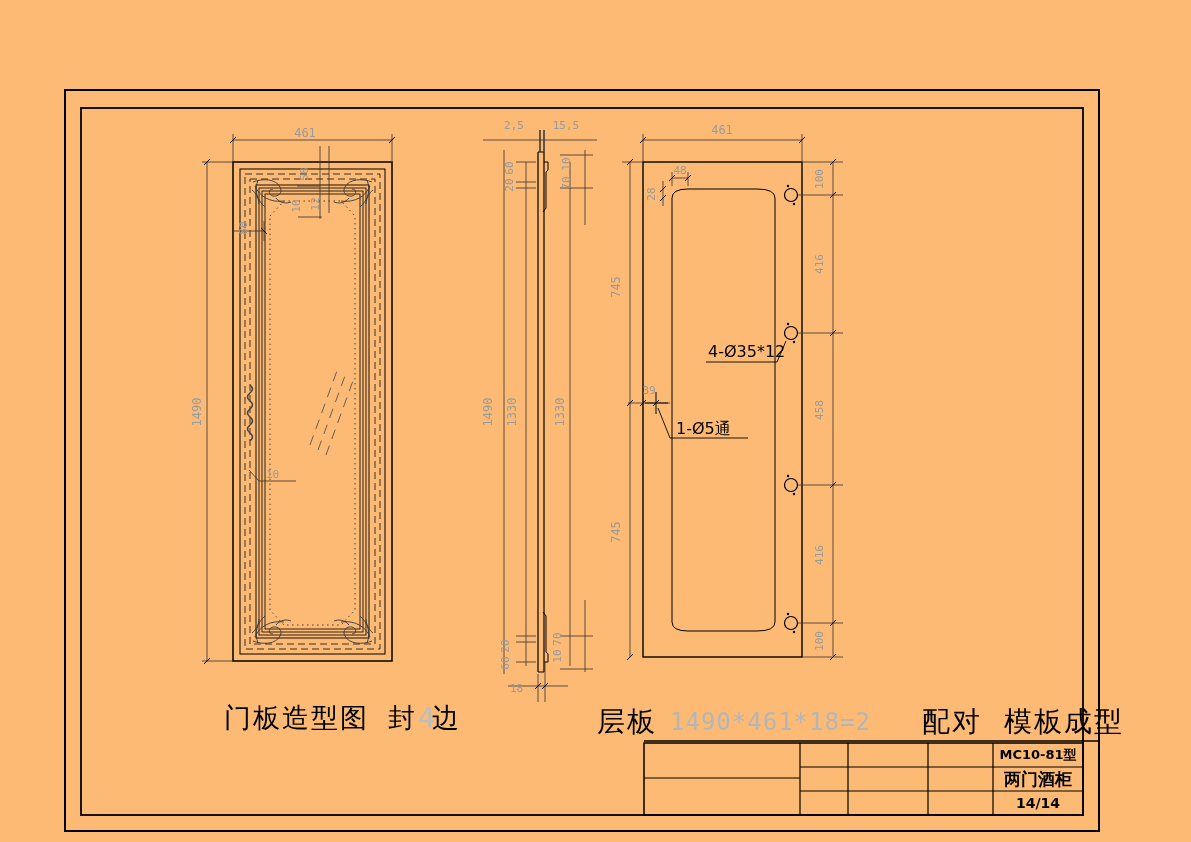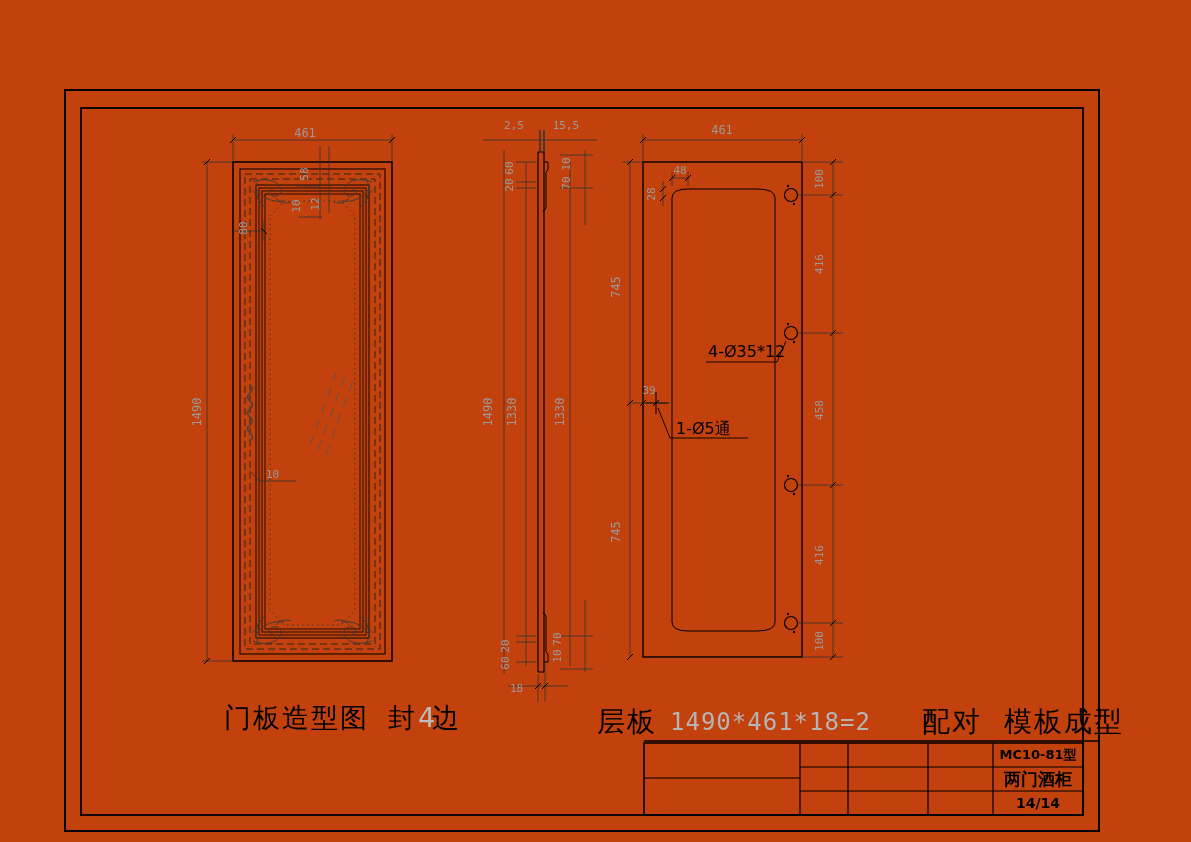--- a/index.html
+++ b/index.html
@@ -1,16 +1,16 @@
 <!DOCTYPE html>
 <html><head>
 <meta charset="utf-8">
 <style>
   html,body{margin:0;padding:0;background:#ffffff;}
-  .page{position:relative;width:1191px;height:842px;background:#c2410c;overflow:hidden;
+  .page{position:relative;width:1191px;height:842px;background:#fdba74;overflow:hidden;
         font-family:"Liberation Sans", sans-serif;}
   svg{position:absolute;left:0;top:0;}
   text{user-select:none;}
   .dim{font-family:"DejaVu Sans Mono", monospace;font-size:11px;fill:#9a9a9a;}
   .dimL{font-family:"DejaVu Sans Mono", monospace;font-size:12px;fill:#9a9a9a;}
   .lbl{font-family:"DejaVu Sans", sans-serif;font-size:16px;fill:#000;}
   .cjk-title{font-family:"DejaVu Sans", sans-serif;font-size:27px;fill:#000;letter-spacing:2px;}
   .cjk-foot{font-family:"DejaVu Sans", sans-serif;font-size:28px;fill:#000;letter-spacing:2px;}
   .formula{font-family:"DejaVu Sans Mono", monospace;font-size:24px;fill:#b5b5b5;letter-spacing:1px;}
   .gray4{fill:#bdbdbd;}

